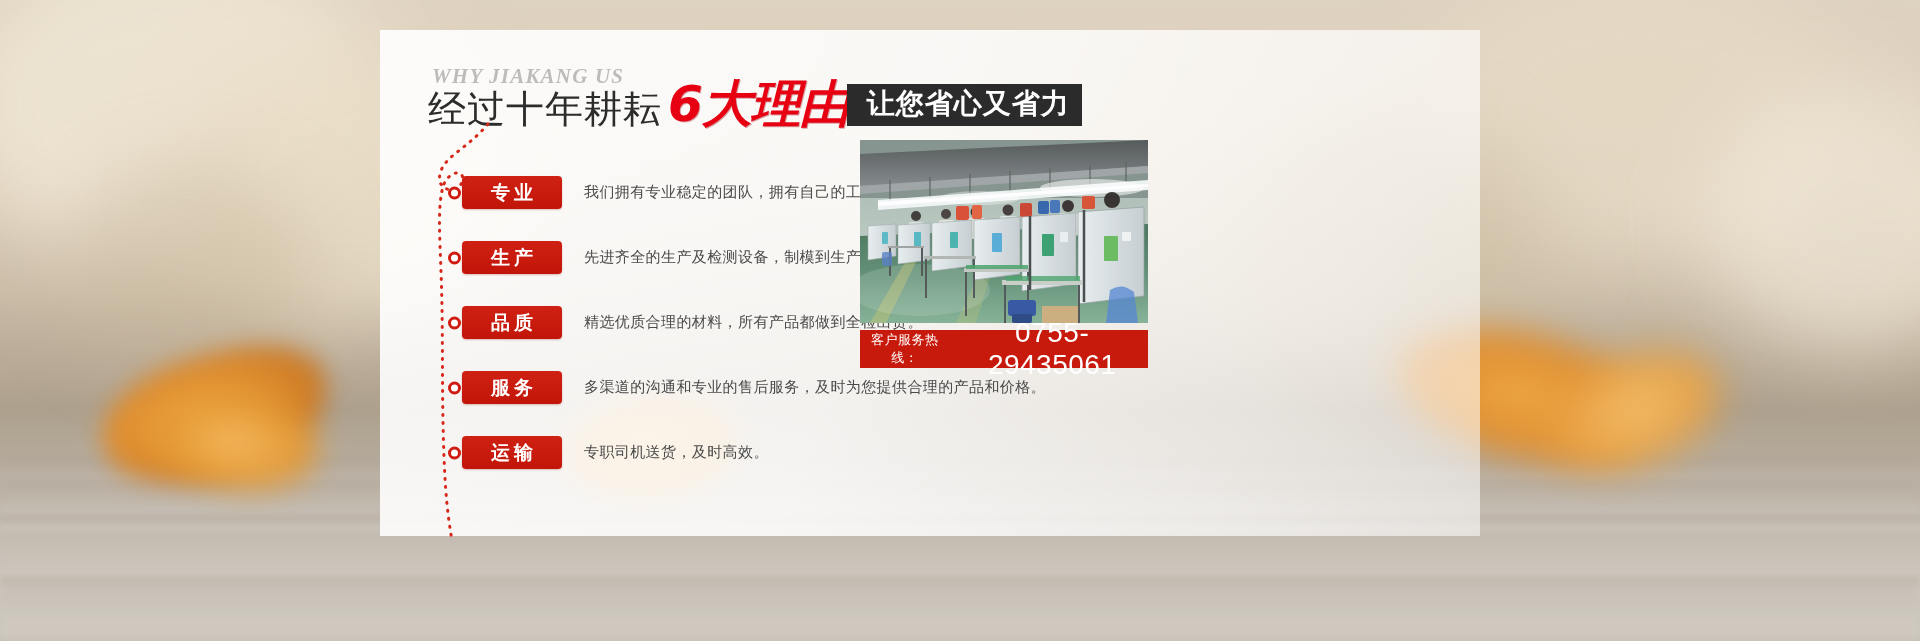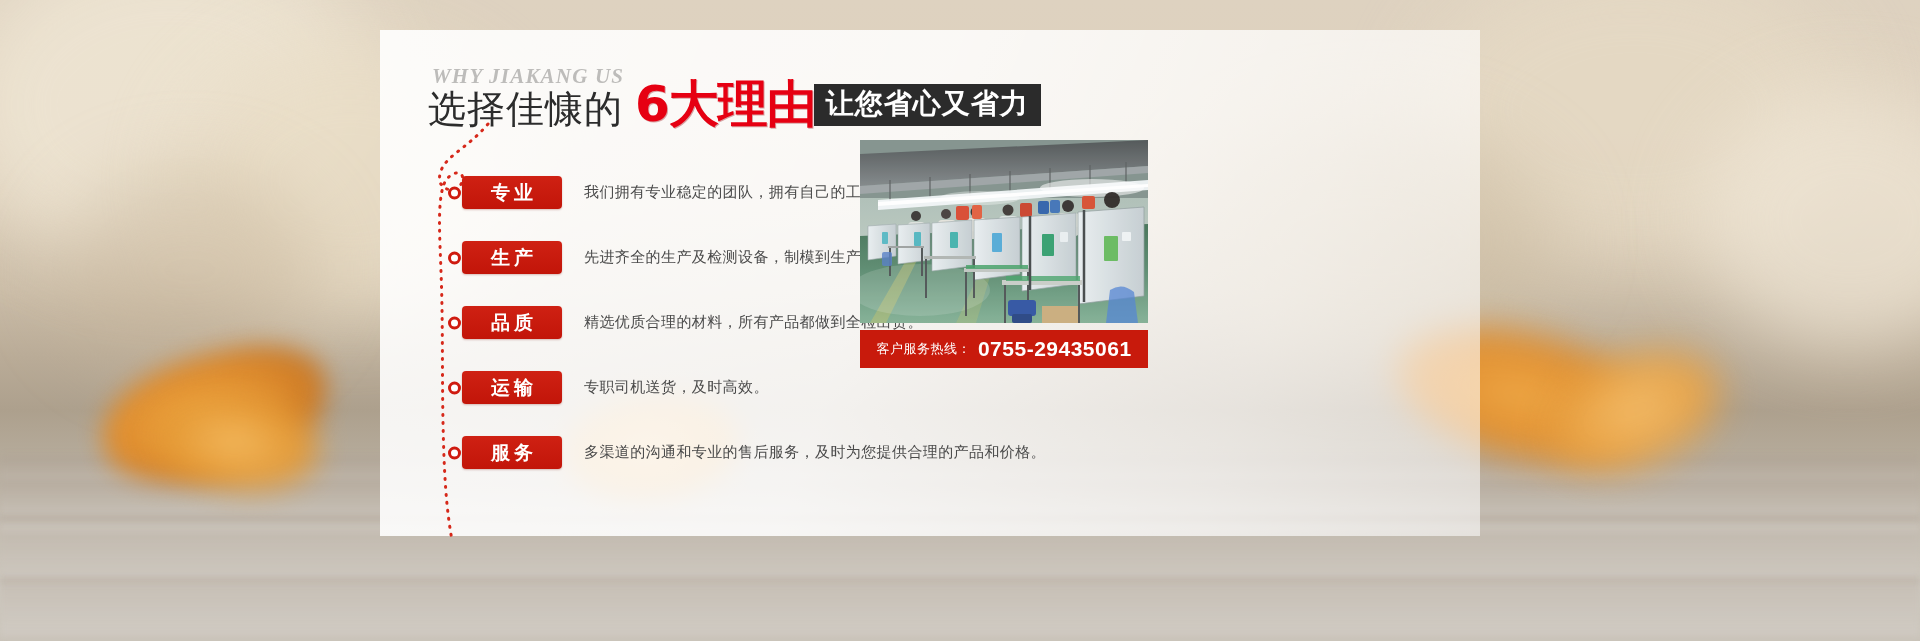--- a/index.html
+++ b/index.html
@@ -144,35 +144,36 @@
     font-weight: 400;
     color: #2c2c2c;
     letter-spacing: 1px;
     line-height: 1;
     white-space: nowrap;
   }
   .heading-red {
     font-family: "DejaVu Sans", "Liberation Sans", sans-serif;
     font-size: 50px;
     font-weight: 900;
+    font-style: italic;
     color: #e60012;
     letter-spacing: -1px;
     line-height: .94;
     white-space: nowrap;
-    margin-left: 8px;
+    margin-left: 2px;
     text-shadow: 1px 1px 0 rgba(150,0,8,.35);
   }
   .heading-black {
     background: #2b2b2b;
     color: #ffffff;
     font-family: "DejaVu Sans", "Liberation Sans", sans-serif;
     font-size: 28px;
     font-weight: 700;
     letter-spacing: 1px;
-    padding: 6px 12px 8px 12px;
+    padding: 6px 12px 8px 20px;
     line-height: 1;
     white-space: nowrap;
     margin-left: -2px;
     margin-bottom: 2px;
   }
 
   
   .connector { position: absolute; left: 20px; top: 92px; width: 120px; height: 420px; pointer-events: none; }
 
   
@@ -254,22 +255,22 @@
     justify-content: center;
     gap: 7px;
   }
   .hotline-label {
     font-family: "DejaVu Sans", "Liberation Sans", sans-serif;
     font-size: 13px;
     letter-spacing: .5px;
   }
   .hotline-number {
     font-family: "Liberation Sans", "DejaVu Sans", sans-serif;
-    font-size: 21px;
-    font-weight: 700;
+    font-size: 28px;
+    font-weight: 400;
     letter-spacing: .5px;
   }
 </style>
 </head>
 <body>
 
 <div class="stage">
 
   <div class="bg-base"></div>
   <div class="bokeh b1"></div>
@@ -285,21 +286,21 @@
   <div class="leaf leaf-a2"></div>
   <div class="leaf leaf-d"></div>
   <div class="leaf leaf-b"></div>
   <div class="leaf leaf-c"></div>
 
   <div class="panel">
 
     <div class="heading">
       <div class="heading-left">
         <div class="heading-en">WHY JIAKANG US</div>
-        <div class="heading-cn">选择佳慷的</div>
+        <div class="heading-cn">经过十年耕耘</div>
       </div>
       <div class="heading-red">6大理由</div>
       <div class="heading-black">让您省心又省力</div>
     </div>
 
     <svg class="connector" viewBox="0 0 120 420" preserveAspectRatio="none">
       <path d="M 88 2 C 66 28, 44 34, 40 52 C 36 70, 58 72, 62 60 C 66 47, 50 48, 44 62 C 37 80, 40 118, 41 150 C 43 200, 42 250, 43 300 C 44 350, 46 386, 52 418" fill="none" stroke="#d6281a" stroke-width="3" stroke-linecap="round" stroke-dasharray="1 7"></path>
     </svg>
 
     <div class="reasons">
@@ -317,28 +318,28 @@
       </div>
 
       <div class="reason-row">
         <span class="reason-node"></span>
         <div class="reason-tag">品质</div>
         <div class="reason-text">精选优质合理的材料，所有产品都做到全检出货。</div>
       </div>
 
       <div class="reason-row">
         <span class="reason-node"></span>
+        <div class="reason-tag">服务</div>
+        <div class="reason-text">多渠道的沟通和专业的售后服务，及时为您提供合理的产品和价格。</div>
+      </div>
+
+      <div class="reason-row">
+        <span class="reason-node"></span>
         <div class="reason-tag">运输</div>
         <div class="reason-text">专职司机送货，及时高效。</div>
-      </div>
-
-      <div class="reason-row">
-        <span class="reason-node"></span>
-        <div class="reason-tag">服务</div>
-        <div class="reason-text">多渠道的沟通和专业的售后服务，及时为您提供合理的产品和价格。</div>
       </div>
 
 
     </div>
 
     <div class="photo-block">
       <div class="photo">
         <svg viewBox="0 0 288 183">
           <defs>
             <linearGradient id="wallG" x1="0" y1="0" x2="0" y2="1">

